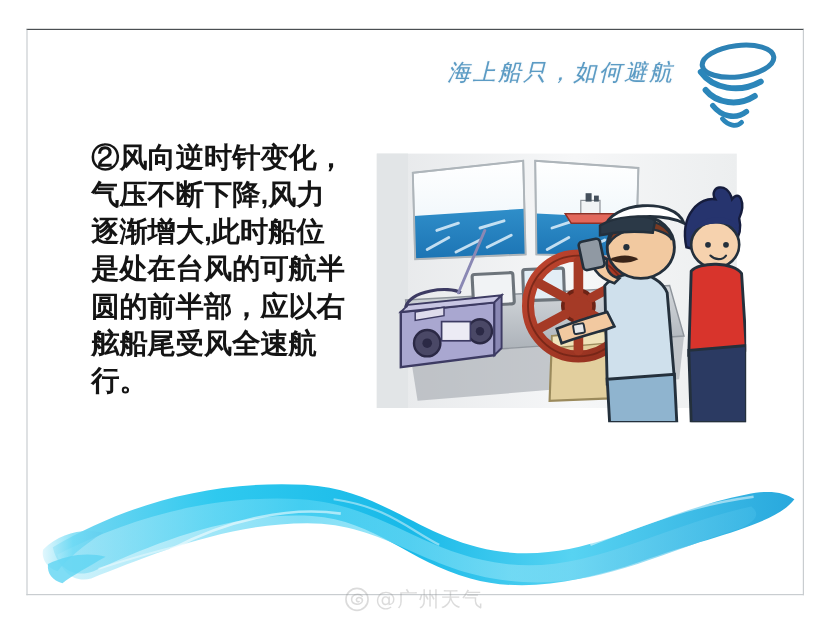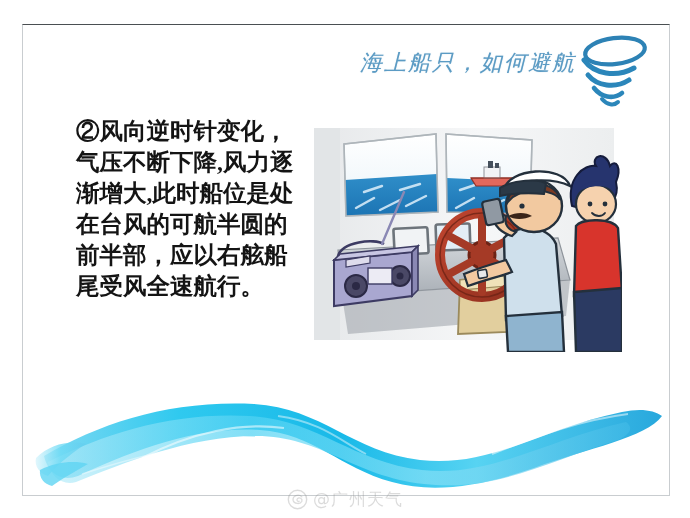--- a/index.html
+++ b/index.html
@@ -43,21 +43,21 @@
     width: 648px;
     height: 80px;
   }
   .slide-title {
     position: absolute;
     left: 338px;
     top: 22px;
     width: 215px;
     text-align: center;
     font-family: "DejaVu Serif", "Liberation Serif", serif;
-    font-size: 22px;
+    font-size: 19px;
     letter-spacing: 2px;
     color: #5b9bc4;
     text-shadow: 0 0 1px rgba(120,170,200,0.55);
     white-space: nowrap;
     font-style: italic;
   }
 
   .typhoon-icon {
     position: absolute;
     left: 548px;
@@ -65,21 +65,21 @@
     width: 90px;
     height: 82px;
   }
 
   
   .body-text {
     position: absolute;
     left: 76px;
     top: 116px;
     width: 218px;
-    font-family: Liberation Serif, serif;
+    font-family: Liberation Sans, sans-serif;
     font-weight: bold;
     font-size: 23.5px;
     line-height: 31px;
     color: #141414;
     letter-spacing: 0px;
     text-align: left;
     word-break: break-all;
   }
 
   

